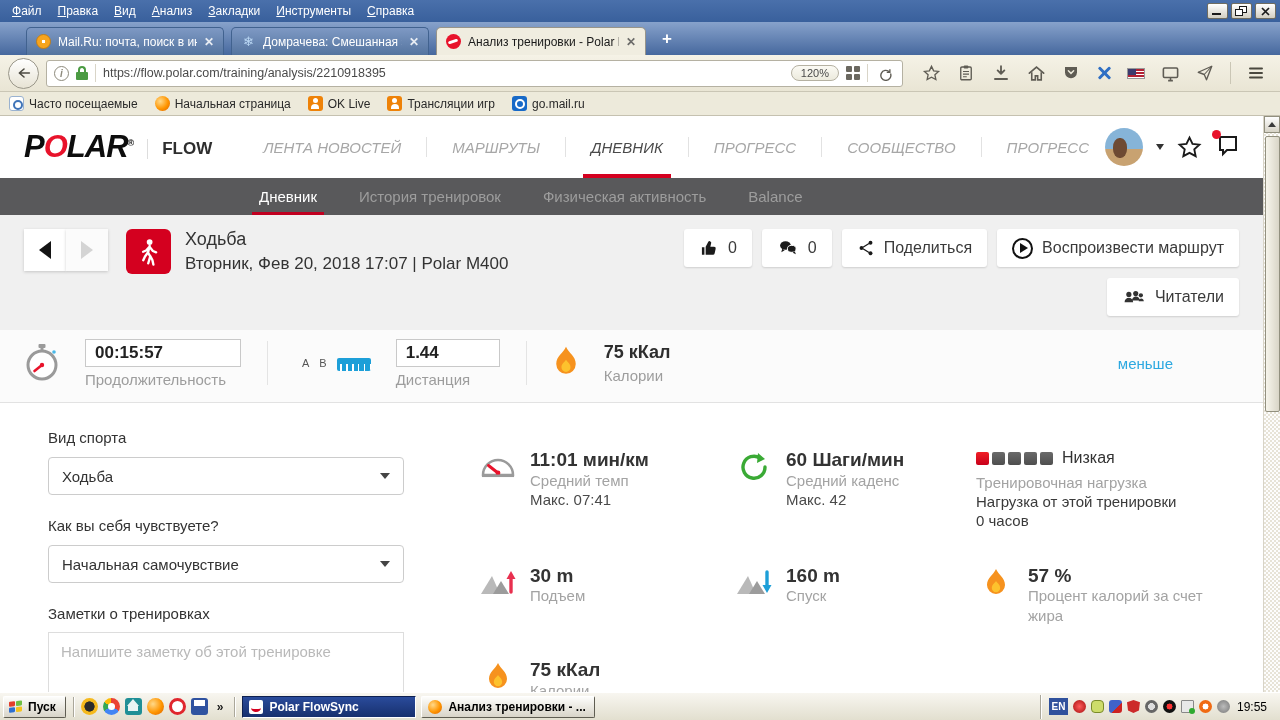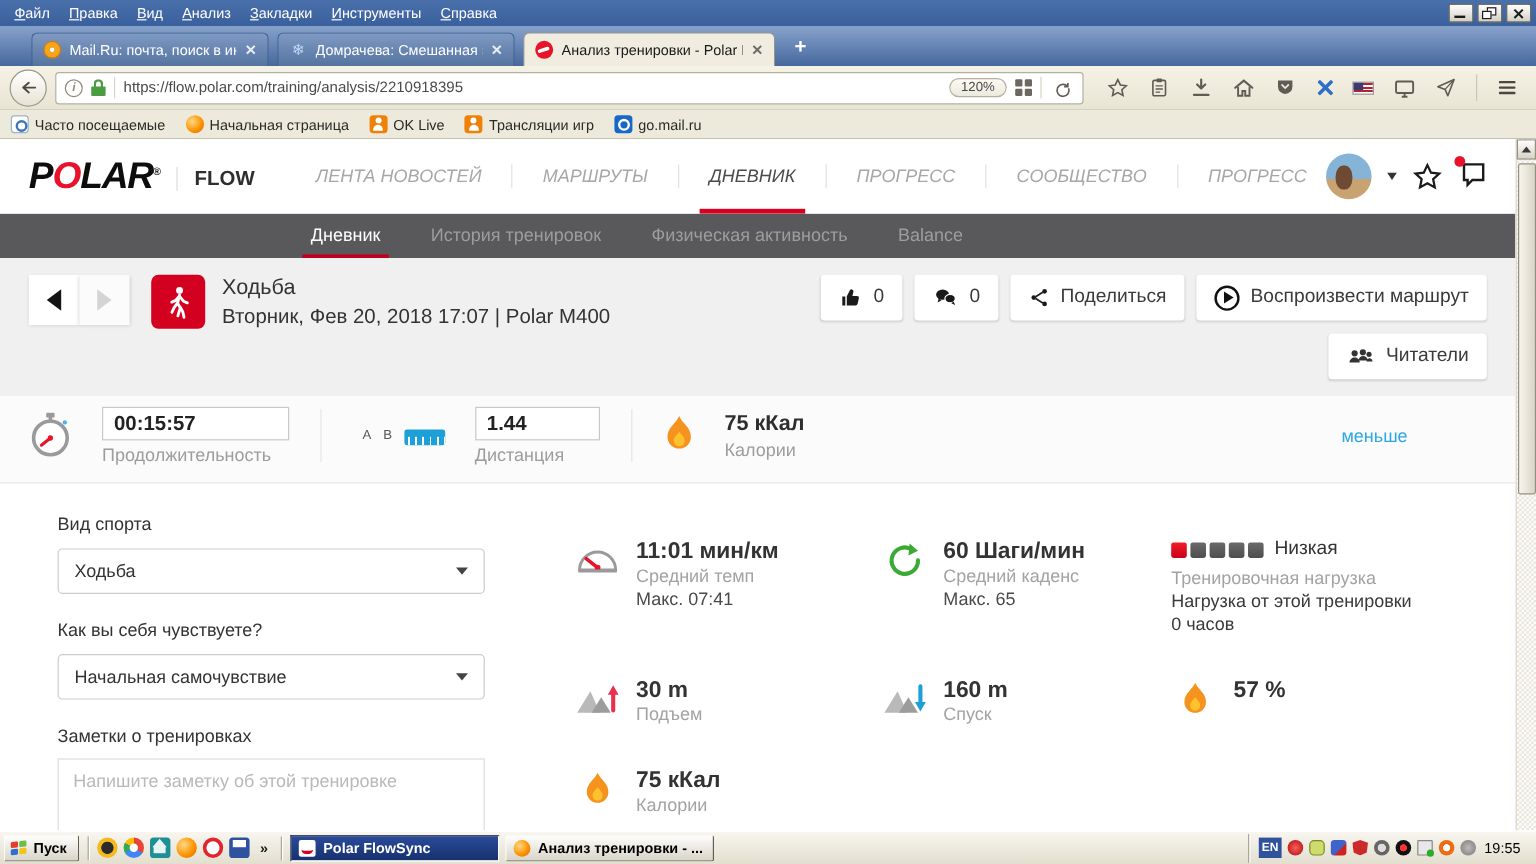--- a/index.html
+++ b/index.html
@@ -531,21 +531,21 @@
         <div class="stat">
           <div class="stat-ico">
             <svg width="32" height="34" viewBox="0 0 32 34">
                 <path d="M22 6a11 11 0 10 5 9" fill="none" stroke="#3aaa35" stroke-width="3.4" stroke-linecap="round"></path>
                 <path d="M20 1l7 6-8 4z" fill="#3aaa35"></path>
               </svg>
           </div>
           <div>
             <div class="stat-value">60 Шаги/мин</div>
             <div class="stat-label">Средний каденс</div>
-            <div class="stat-max">Макс. 65</div>
+            <div class="stat-max">Макс. 42</div>
           </div>
         </div>
         <div class="stat">
           <div>
             <div class="load-row">
               <div class="load-sq on"></div>
               <div class="load-sq"></div>
               <div class="load-sq"></div>
               <div class="load-sq"></div>
               <div class="load-sq"></div>
@@ -586,20 +586,21 @@
         </div>
         <div class="stat">
           <div class="stat-ico">
             <svg width="24" height="32" viewBox="0 0 24 32">
                 <path d="M12 1c2.5 6 9 8.5 9 16a9 9 0 11-18 0C3 9.5 9.5 7 12 1z" fill="#f6921e"></path>
                 <path d="M12 13c1.8 2.6 4.2 3.8 4.2 7a4.2 4.2 0 11-8.4 0c0-3.2 2.4-4.4 4.2-7z" fill="#fdc22d"></path>
               </svg>
           </div>
           <div>
             <div class="stat-value">57 %</div>
+            <div class="stat-label fat-label">Процент калорий за счет жира</div>
           </div>
         </div>
 
         <div class="stat">
           <div class="stat-ico">
             <svg width="24" height="32" viewBox="0 0 24 32">
                 <path d="M12 1c2.5 6 9 8.5 9 16a9 9 0 11-18 0C3 9.5 9.5 7 12 1z" fill="#f6921e"></path>
                 <path d="M12 13c1.8 2.6 4.2 3.8 4.2 7a4.2 4.2 0 11-8.4 0c0-3.2 2.4-4.4 4.2-7z" fill="#fdc22d"></path>
               </svg>
           </div>

